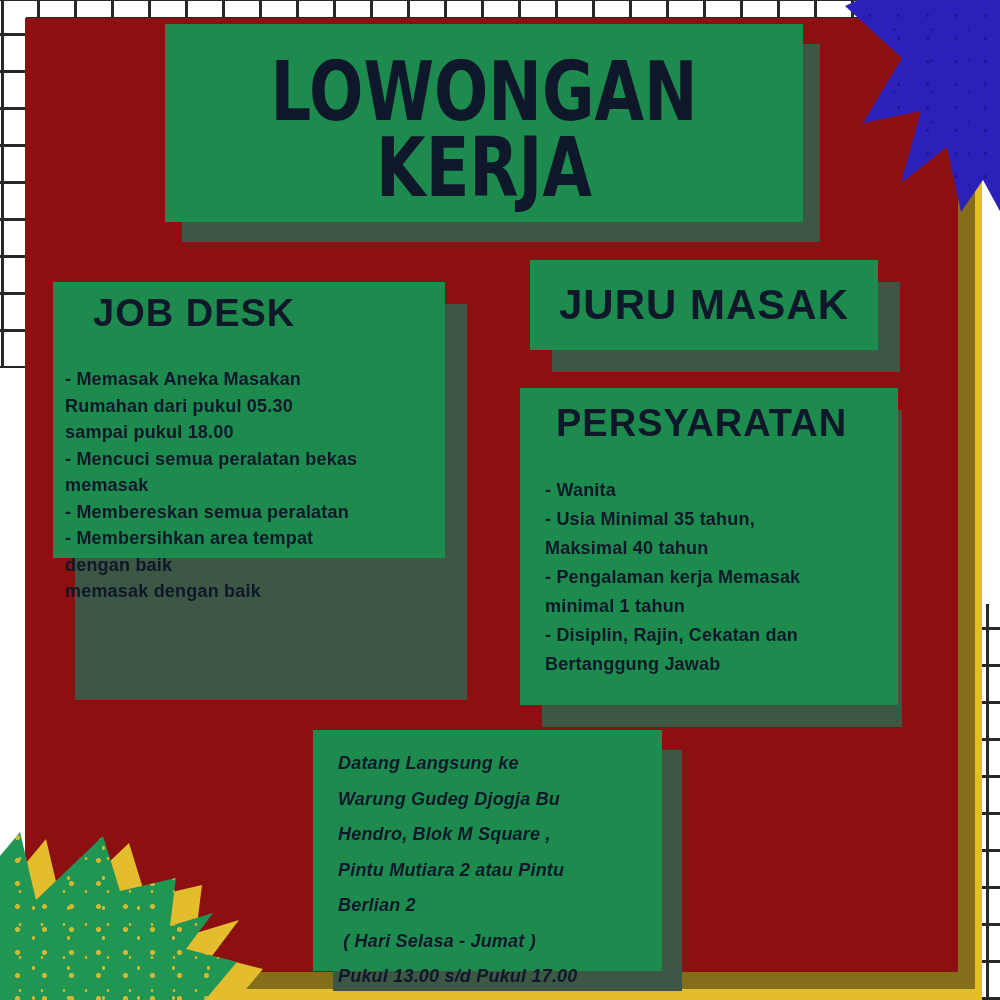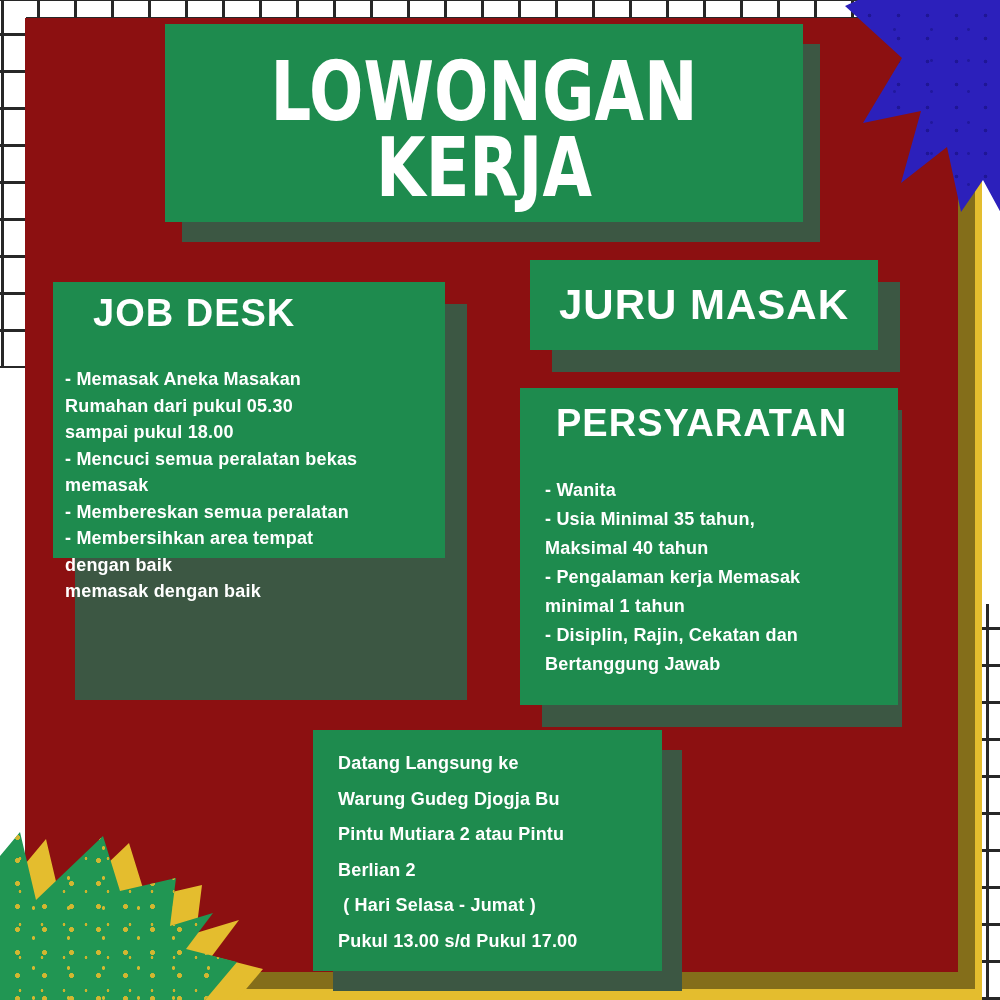--- a/index.html
+++ b/index.html
@@ -52,21 +52,21 @@
     position:absolute;inset:0;opacity:.95;
     background-image:
       radial-gradient(circle,#ddb92f 0 2.2px,transparent 2.7px),
       radial-gradient(circle,#e0bb2f 0 1.6px,transparent 2px),
       radial-gradient(circle,#d8b52c 0 1.2px,transparent 1.6px);
     background-size:27px 23px,35px 30px,22px 33px;
     background-position:4px 6px,16px 13px,9px 22px;
   }
   
   .box-shadow{background:#3c5743;}
-  .green-box{background:#1e8b4e;color:#ffffff;}
+  .green-box{background:#1e8b4e;color:#0f172a;}
   .title-shadow{left:182px;top:44px;width:638px;height:198px;}
   .title-box{left:165px;top:24px;width:638px;height:198px;text-align:center;}
   .title-text{
     margin-top:30px;font-weight:bold;font-size:82px;line-height:0.93;
     letter-spacing:0;transform:scaleX(0.78);transform-origin:50% 0;
     font-family:"DejaVu Sans",sans-serif;white-space:nowrap;
   }
   .jobdesk-shadow{left:75px;top:304px;width:392px;height:396px;}
   .jobdesk-box{left:53px;top:282px;width:392px;height:276px;}
   .juru-shadow{left:552px;top:282px;width:348px;height:90px;}
@@ -78,21 +78,21 @@
   .section-heading{
     font-weight:bold;font-size:38px;letter-spacing:1px;
     font-family:"Liberation Sans",sans-serif;
   }
   .jobdesk-box .section-heading{margin:10px 0 0 40px;}
   .persy-box .section-heading{margin:14px 0 0 18px;}
   .juru-heading{font-weight:bold;font-size:42px;letter-spacing:1px;}
   .body-lines{font-weight:bold;font-size:18px;letter-spacing:.2px;white-space:pre;}
   .jobdesk-lines{margin:31px 0 0 12px;line-height:26.5px;}
   .persy-lines{margin:31px 0 16px 7px;line-height:29px;}
-  .contact-lines{margin:16px 0 0 25px;line-height:35.5px;}
+  .contact-lines{margin:16px 0 0 25px;line-height:35.5px;font-style:italic;}
 </style>
 </head>
 <body>
 
 <div class="canvas">
 
   <div class="abs grid grid-top"></div>
   <div class="abs grid grid-left"></div>
   <div class="abs grid-right"></div>
 
@@ -124,21 +124,21 @@
   </div>
 
   <div class="abs box-shadow persy-shadow"></div>
   <div class="abs green-box persy-box">
     <div class="section-heading">PERSYARATAN</div>
     <div class="body-lines persy-lines"><div>- Wanita</div><div>- Usia Minimal 35 tahun,</div><div>Maksimal 40 tahun</div><div>- Pengalaman kerja Memasak</div><div>minimal 1 tahun</div><div>- Disiplin, Rajin, Cekatan dan</div><div>Bertanggung Jawab</div></div>
   </div>
 
   <div class="abs box-shadow contact-shadow"></div>
   <div class="abs green-box contact-box">
-    <div class="body-lines contact-lines"><div>Datang Langsung ke</div><div>Warung Gudeg Djogja Bu</div><div>Pintu Mutiara 2 atau Pintu</div><div>Berlian 2</div><div> ( Hari Selasa - Jumat )</div><div>Pukul 13.00 s/d Pukul 17.00</div></div>
+    <div class="body-lines contact-lines"><div>Datang Langsung ke</div><div>Warung Gudeg Djogja Bu</div><div>Hendro, Blok M Square ,</div><div>Pintu Mutiara 2 atau Pintu</div><div>Berlian 2</div><div> ( Hari Selasa - Jumat )</div><div>Pukul 13.00 s/d Pukul 17.00</div></div>
   </div>
 
   <div class="abs star-wrap">
     <div class="star-shape star-yellow"></div>
     <div class="star-shape star-green">
       <div class="speckles"></div>
     </div>
   </div>
 
 </div>

